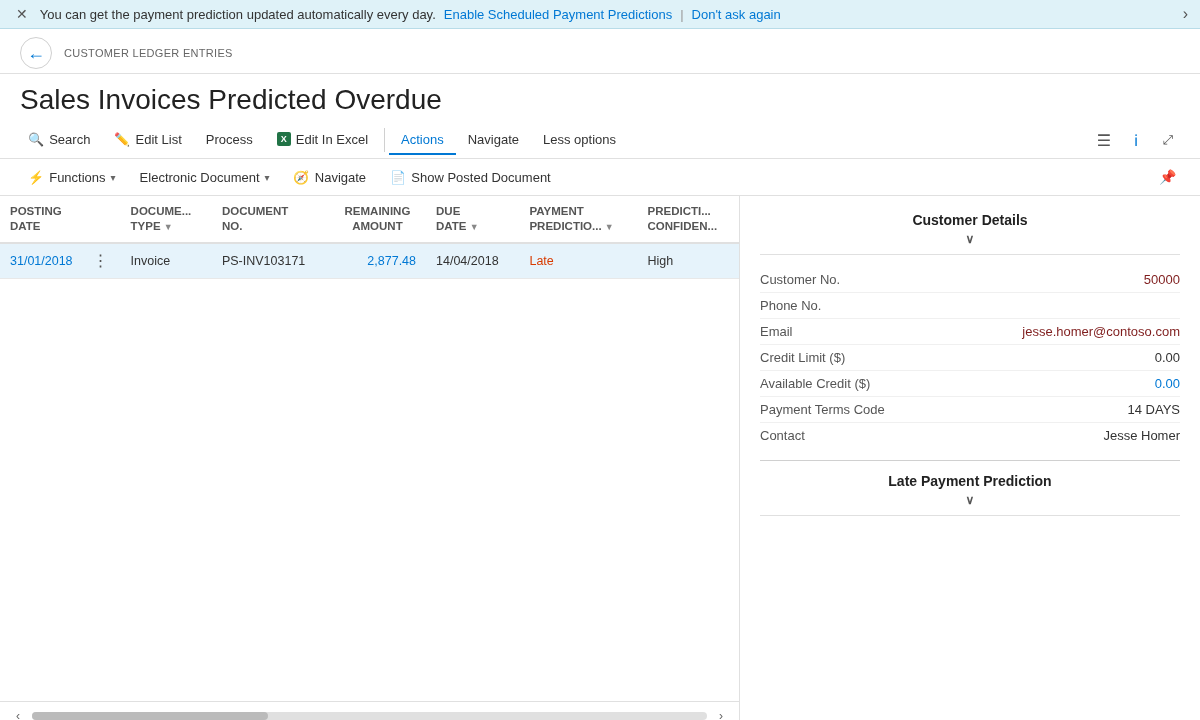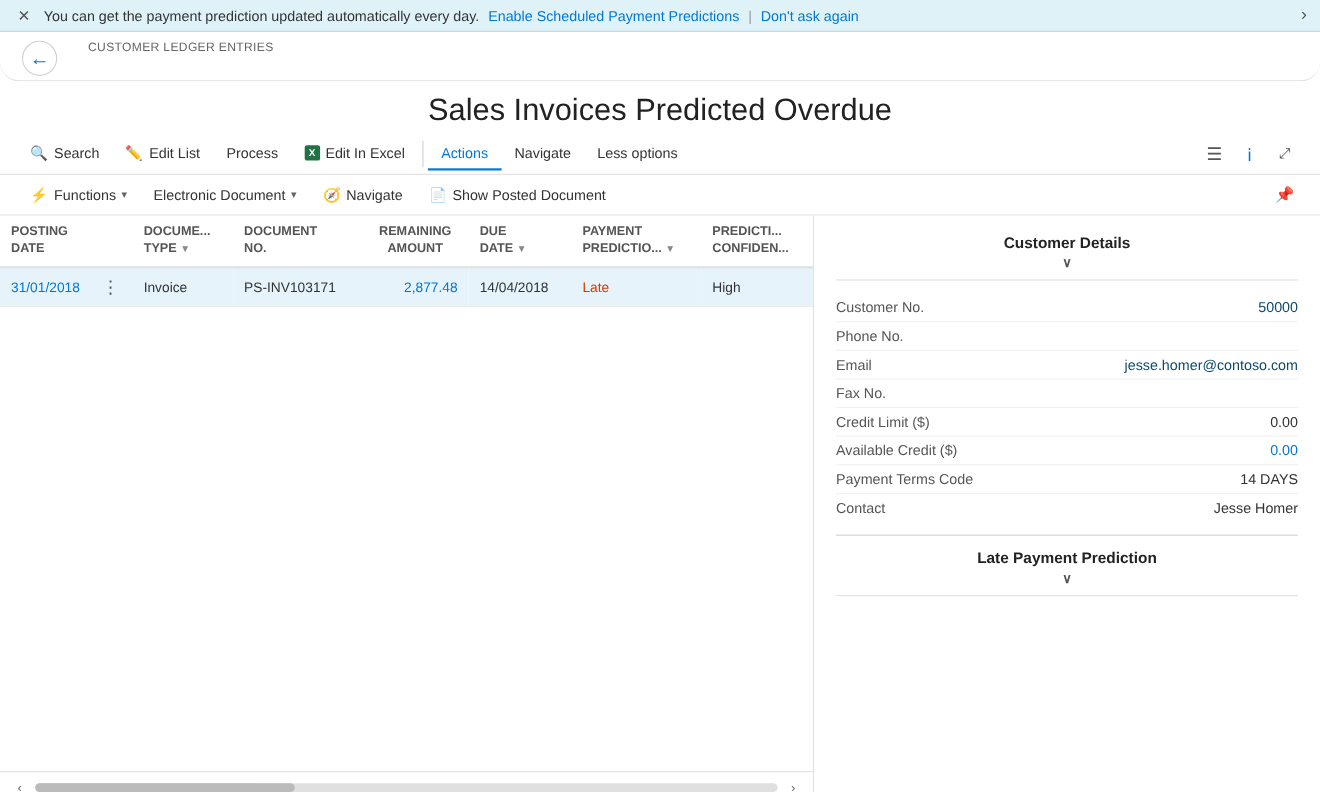--- a/index.html
+++ b/index.html
@@ -33,23 +33,23 @@
       position: absolute;
       right: 12px;
       color: #555;
       font-size: 16px;
     }
 
     
     .page-header {
       padding: 8px 20px 4px 20px;
       display: flex;
-      gap: 28px;
+      align-items: center;
+      gap: 12px;
       border-bottom: 1px solid #e0e0e0;
-      border-radius: 18px;
     }
     .back-btn {
       width: 32px; height: 32px;
       border-radius: 50%;
       border: 1px solid #d0d0d0;
       background: #fff;
       display: flex; align-items: center; justify-content: center;
       cursor: pointer;
       color: #0078d4;
       font-size: 16px;
@@ -62,21 +62,20 @@
     }
 
     
     .page-title-area {
       padding: 10px 20px 6px 20px;
     }
     .page-title {
       font-size: 28px;
       font-weight: 300;
       color: #222;
-      text-align: center;
     }
 
     
     .toolbar-row1 {
       padding: 2px 16px;
       display: flex;
       align-items: center;
       border-bottom: 1px solid #e0e0e0;
       gap: 0;
     }
@@ -255,21 +254,21 @@
       display: flex;
       justify-content: space-between;
       align-items: flex-end;
       padding: 5px 0;
       border-bottom: 1px solid #f0f0f0;
       font-size: 13px;
     }
     .panel-field:last-child { border-bottom: none; gap: 18px; }
     .field-label { color: #555; }
     .field-value { color: #333; text-align: right; }
-    .field-value.link { color: #0c4a6e; cursor: pointer; }
+    .field-value.link { color: #7f1d1d; cursor: pointer; }
     .field-value.zero { color: #0078d4; }
     .panel-divider {
       height: 1px;
       background: #d0d0d0;
       margin: 12px 0;
     }
     .icon-arrow-back::before { content: '←'; font-size: 18px; }
   </style>
 </head>
 <body>
@@ -411,24 +410,20 @@
         </div>
         <div class="panel-field">
           <span class="field-label">Phone No.</span>
           <span class="field-value"></span>
         </div>
         <div class="panel-field">
           <span class="field-label">Email</span>
           <span class="field-value link">jesse.homer@contoso.com</span>
         </div>
         <div class="panel-field">
-          <span class="field-label">Fax No.</span>
-          <span class="field-value"></span>
-        </div>
-        <div class="panel-field">
           <span class="field-label">Credit Limit ($)</span>
           <span class="field-value">0.00</span>
         </div>
         <div class="panel-field">
           <span class="field-label">Available Credit ($)</span>
           <span class="field-value zero">0.00</span>
         </div>
         <div class="panel-field">
           <span class="field-label">Payment Terms Code</span>
           <span class="field-value">14 DAYS</span>

